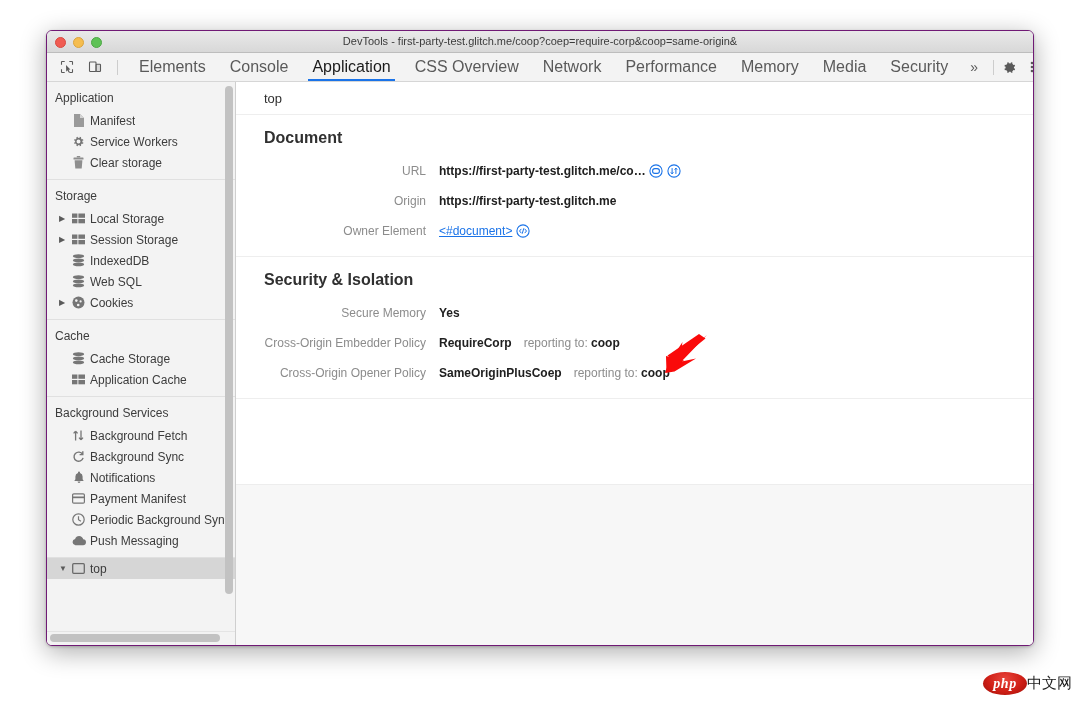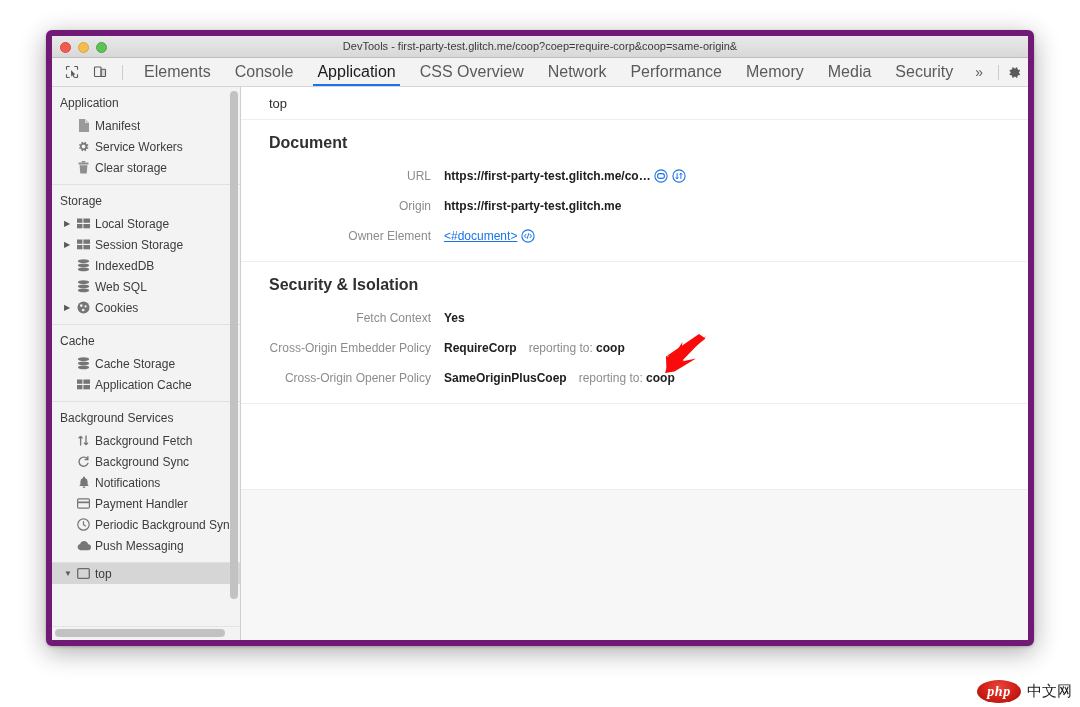--- a/index.html
+++ b/index.html
@@ -9,21 +9,21 @@
     font-family: "Liberation Sans", sans-serif;
     overflow: hidden;
   }
 
   
   #window {
     position: absolute;
     left: 46px; top: 30px;
     width: 988px; height: 616px;
     background: #ffffff;
-    border: 6px solid #701a75;
+    border: 1px solid #701a75;
     border-radius: 6px;
     box-shadow: 0 6px 26px rgba(0,0,0,0.33), 0 1px 3px rgba(0,0,0,0.2);
     overflow: hidden;
     display: flex;
     flex-direction: column;
   }
 
   
   #titlebar {
     height: 22px;
@@ -178,22 +178,22 @@
   
   #red-arrow {
     position: absolute;
     left: 663px; top: 333px;
     width: 46px; height: 42px;
     pointer-events: none;
   }
 
   
   #watermark {
-    position: absolute; right: 8px; bottom: 4px;
-    display: flex; align-items: center; gap: 6px;
+    position: absolute; right: 8px; bottom: 12px;
+    display: flex; align-items: center; 
   }
   #php-logo {
     width: 44px; height: 23px; border-radius: 50%;
     background: radial-gradient(ellipse at 50% 30%, #e8453c 0%, #cf1f16 55%, #9c0f08 100%);
     display: flex; align-items: center; justify-content: center;
     font-family: "Liberation Serif", serif;
     font-style: italic; font-weight: bold;
     font-size: 14px; color: #ffffff;
     letter-spacing: 0.5px;
   }
@@ -422,21 +422,21 @@
             <span class="s-label">Notifications</span>
           </div>
           <div class="s-item">
             <span class="tri empty">▶</span>
             <span class="s-ico">
               <svg width="13" height="11" viewBox="0 0 13 11">
                   <rect x="0.6" y="0.9" width="11.8" height="9.2" rx="1.2" stroke="#767676" stroke-width="1.2" fill="none"></rect>
                   <rect x="0.6" y="3.5" width="11.8" height="1.7" fill="#767676"></rect>
                 </svg>
             </span>
-            <span class="s-label">Payment Handler</span>
+            <span class="s-label">Payment Manifest</span>
           </div>
           <div class="s-item">
             <span class="tri empty">▶</span>
             <span class="s-ico">
               <svg width="13" height="13" viewBox="0 0 13 13">
                   <circle cx="6.5" cy="6.5" r="5.7" stroke="#767676" stroke-width="1.2" fill="none"></circle>
                   <path d="M6.5 3.2v3.5l2.4 1.5" stroke="#767676" stroke-width="1.2" fill="none"></path>
                 </svg>
             </span>
             <span class="s-label">Periodic Background Syn</span>
@@ -517,21 +517,21 @@
                 </svg>
             </span>
           </div>
         </div>
       </div>
 
       <div class="section">
         <div class="section-title">Security &amp; Isolation</div>
 
         <div class="row">
-          <div class="row-label">Fetch Context</div>
+          <div class="row-label">Secure Memory</div>
           <div class="row-value">
             <span class="val-strong">Yes</span>
           </div>
         </div>
 
         <div class="row">
           <div class="row-label">Cross-Origin Embedder Policy</div>
           <div class="row-value">
             <span class="val-strong">RequireCorp</span>
             <span class="muted"><span>reporting to:</span> <span class="b">coop</span></span>

